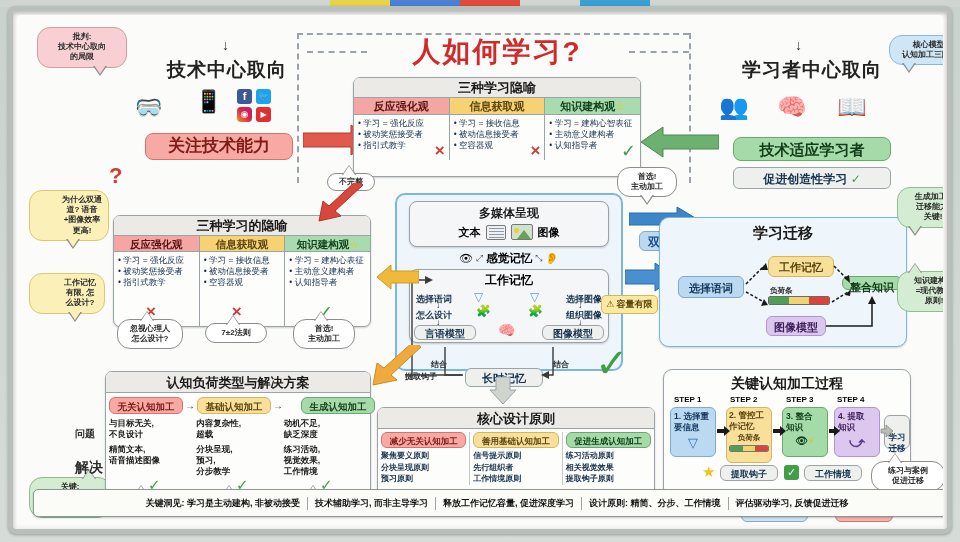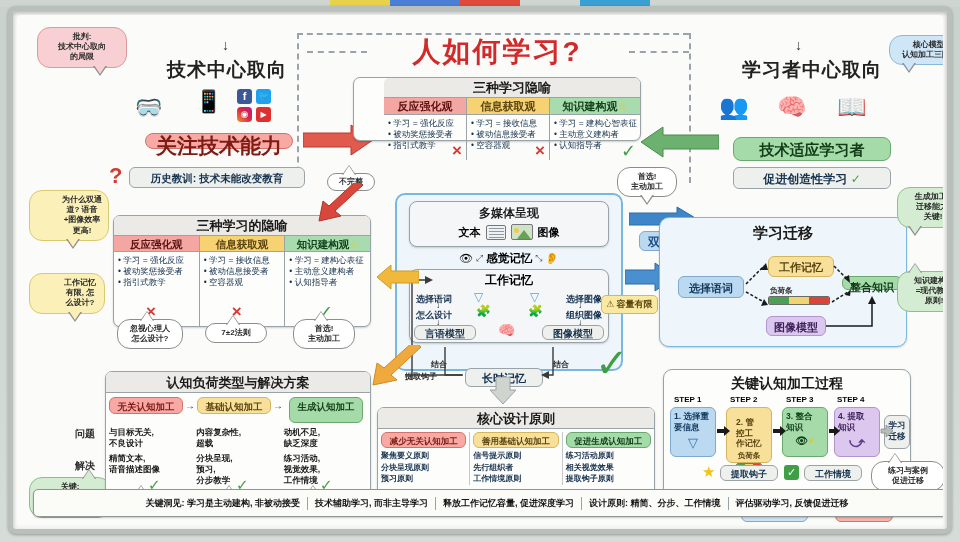--- a/index.html
+++ b/index.html
@@ -163,30 +163,29 @@
 
     <div class="abs" style="left:118px;top:70px;width:185px;height:42px;">
       <span class="emj icon" style="position:absolute;left:0;top:10px;font-size:22px;">🥽</span>
       <span class="emj icon" style="position:absolute;left:60px;top:4px;font-size:22px;">📱</span>
       <span class="icon" style="position:absolute;left:102px;top:4px;width:15px;height:15px;background:#3b5998;border-radius:3px;color:#fff;font-size:11px;font-weight:bold;text-align:center;line-height:15px;">f</span>
       <span class="icon" style="position:absolute;left:121px;top:4px;width:15px;height:15px;background:#1da1f2;border-radius:3px;color:#fff;font-size:9px;text-align:center;line-height:15px;">🐦</span>
       <span class="icon" style="position:absolute;left:102px;top:22px;width:15px;height:15px;background:linear-gradient(45deg,#f09433,#dc2743,#bc1888);border-radius:4px;color:#fff;font-size:9px;text-align:center;line-height:15px;">◉</span>
       <span class="icon" style="position:absolute;left:121px;top:22px;width:15px;height:15px;background:#e02f2f;border-radius:3px;color:#fff;font-size:8px;text-align:center;line-height:15px;">▶</span>
     </div>
 
-    <div class="pill red" style="left:128px;top:118px;width:148px;height:16px;line-height:24px;font-size:21px;border-radius:8px;">关注技术能力</div>
+    <div class="pill red" style="left:128px;top:118px;width:148px;height:27px;line-height:24px;font-size:17px;border-radius:8px;">关注技术能力</div>
 
     <div class="abs" style="left:92px;top:148px;font-size:22px;font-weight:bold;color:#d33b33;">?</div>
-    <div class="pill gray" style="left:112px;top:152px;width:176px;height:21px;line-height:21px;font-size:10.5px;">历史教训: 技术未能改变教育</div>
 
     <svg class="barrow" style="left:286px;top:108px;" width="72" height="34">
       <polygon points="0,10 48,10 48,2 70,17 48,32 48,24 0,24" fill="#e05a4e" stroke="#b8392e" stroke-width="1"></polygon>
     </svg>
 
-    <div class="card abs" style="left:336px;top:62px;width:288px;height:64px;padding-left:30px;">
+    <div class="card abs" style="left:336px;top:62px;width:288px;height:100px;">
       <div class="card-title" style="height:20px;line-height:20px;font-size:13px;">三种学习隐喻</div>
       <div class="cols" style="height:62px;">
         <div class="col">
           <div class="col-h h-red" style="height:17px;line-height:17px;font-size:11px;">反应强化观</div>
           <ul class="col-body">
             <li>学习 = 强化反应</li>
             <li>被动奖惩接受者</li>
             <li>指引式教学</li>
           </ul>
           <span class="mark x-mark" style="right:4px;bottom:-1px;font-size:17px;">×</span>
@@ -441,21 +440,21 @@
     </div>
 
     <div class="card abs" style="left:88px;top:356px;width:266px;height:124px;">
       <div class="card-title" style="height:21px;line-height:21px;font-size:13px;">认知负荷类型与解决方案</div>
       <div style="position:relative;height:101px;padding:4px 3px;">
         <div style="display:flex;gap:2px;">
           <div class="pill red" style="position:relative;left:0;top:0;width:74px;height:17px;line-height:17px;font-size:9.5px;">无关认知加工</div>
           <span style="font-size:10px;color:#333;line-height:17px;">→</span>
           <div class="pill yellow" style="position:relative;left:0;top:0;width:74px;height:17px;line-height:17px;font-size:9.5px;">基础认知加工</div>
           <span style="font-size:10px;color:#333;line-height:17px;">→</span>
-          <div class="pill green" style="position:relative;left:4px;top:0;width:74px;height:26px;line-height:17px;font-size:9.5px;">生成认知加工</div>
+          <div class="pill green" style="position:relative;left:16px;top:0;width:74px;height:17px;line-height:17px;font-size:9.5px;">生成认知加工</div>
         </div>
         <div style="display:flex;margin-top:4px;">
           <div style="width:88px;font-size:8.5px;color:#1a1a1a;white-space:pre-line;font-weight:bold;line-height:1.3;">与目标无关,
 不良设计</div>
           <div style="width:88px;font-size:8.5px;color:#1a1a1a;white-space:pre-line;font-weight:bold;line-height:1.3;">内容复杂性,
 超载</div>
           <div style="width:84px;font-size:8.5px;color:#1a1a1a;white-space:pre-line;font-weight:bold;line-height:1.3;">动机不足,
 缺乏深度</div>
         </div>
         <div style="display:flex;margin-top:4px;">
@@ -467,21 +466,21 @@
           <div style="width:84px;font-size:8.5px;color:#1a1a1a;white-space:pre-line;font-weight:bold;line-height:1.3;">练习活动,
 视觉效果,
 工作情境</div>
         </div>
         <span class="abs v-mark" style="left:42px;bottom:0px;font-size:15px;font-weight:bold;">✓</span>
         <span class="abs v-mark" style="left:130px;bottom:0px;font-size:15px;font-weight:bold;">✓</span>
         <span class="abs v-mark" style="left:214px;bottom:0px;font-size:15px;font-weight:bold;">✓</span>
       </div>
     </div>
     <span class="lbl" style="left:58px;top:412px;font-size:10px;">问题</span>
-    <span class="lbl" style="left:58px;top:444px;font-size:10px;">解决</span>
+    <span class="lbl" style="left:58px;top:444px;font-size:14px;">解决</span>
 
     <div class="bub white" style="left:98px;top:478px;width:60px;">
       <span>少即是多</span>
       <span class="tail tail-u" style="left:18px;"></span>
     </div>
     <div class="bub white" style="left:186px;top:478px;width:58px;">
       <span>7±2法则</span>
       <span class="tail tail-u" style="left:18px;"></span>
     </div>
     <div class="bub white" style="left:266px;top:478px;width:78px;">
@@ -542,41 +541,41 @@
         <span class="abs" style="left:10px;top:2px;font-size:8px;font-weight:bold;">STEP 1</span>
         <span class="abs" style="left:66px;top:2px;font-size:8px;font-weight:bold;">STEP 2</span>
         <span class="abs" style="left:122px;top:2px;font-size:8px;font-weight:bold;">STEP 3</span>
         <span class="abs" style="left:173px;top:2px;font-size:8px;font-weight:bold;">STEP 4</span>
 
         <div class="pill blue" style="left:6px;top:14px;width:46px;height:50px;font-size:8.5px;text-align:left;padding:3px;">
           <div style="white-space:pre-line;line-height:1.25;">1. 选择重
 要信息</div>
           <div style="text-align:center;font-size:13px;margin-top:3px;color:#2d6fa8;">▽</div>
         </div>
-        <div class="pill yellow" style="left:62px;top:14px;width:46px;height:56px;font-size:8.5px;text-align:left;padding:9px;">
+        <div class="pill yellow" style="left:62px;top:14px;width:46px;height:56px;font-size:8.5px;text-align:left;padding:2px;">
           <div style="white-space:pre-line;line-height:1.25;">2. 管控工
 作记忆</div>
           <div style="text-align:center;font-size:7.5px;margin-top:2px;">负荷条</div>
           <div style="display:flex;height:7px;border:1px solid #777;border-radius:2px;overflow:hidden;margin-top:2px;">
             <i style="flex:1;background:#4f9e56;"></i>
                 <i style="flex:1;background:#f0d472;"></i>
                 <i style="flex:1;background:#d9453c;"></i>
           </div>
         </div>
         <div class="pill green" style="left:118px;top:14px;width:46px;height:50px;font-size:8.5px;text-align:left;padding:3px;">
           <div style="white-space:pre-line;line-height:1.25;">3. 整合
 知识</div>
           <div style="text-align:center;font-size:10px;margin-top:3px;">👁<span style="color:#e8c022;">⚡</span></div>
         </div>
         <div class="pill purple" style="left:170px;top:14px;width:46px;height:50px;font-size:8.5px;text-align:left;padding:3px;">
           <div style="white-space:pre-line;line-height:1.25;">4. 提取
 知识</div>
           <div style="text-align:center;font-size:15px;margin-top:1px;color:#5c3d8a;">⤻</div>
         </div>
-        <div class="pill gray" style="left:220px;top:22px;width:26px;height:34px;font-size:8.5px;white-space:pre-line;line-height:1.35;padding-top:4px;">学习
+        <div class="pill gray" style="left:220px;top:22px;width:26px;height:34px;font-size:8.5px;white-space:pre-line;line-height:1.35;padding-top:16px;">学习
 迁移</div>
 
         <svg class="abs" style="left:0;top:0;" width="248" height="100">
           <polygon points="53,36 60,36 60,33 66,38 60,43 60,40 53,40" fill="#1a1a1a"></polygon>
           <polygon points="109,36 116,36 116,33 122,38 116,43 116,40 109,40" fill="#1a1a1a"></polygon>
           <polygon points="165,36 170,36 170,33 176,38 170,43 170,40 165,40" fill="#1a1a1a"></polygon>
           <polygon points="217,36 222,36 222,32 229,38 222,44 222,40 217,40" fill="#b8bdb8" stroke="#8a8f8a" stroke-width="0.8"></polygon>
         </svg>
 
         <span class="abs" style="left:38px;top:70px;font-size:15px;color:#f0c419;">★</span>

